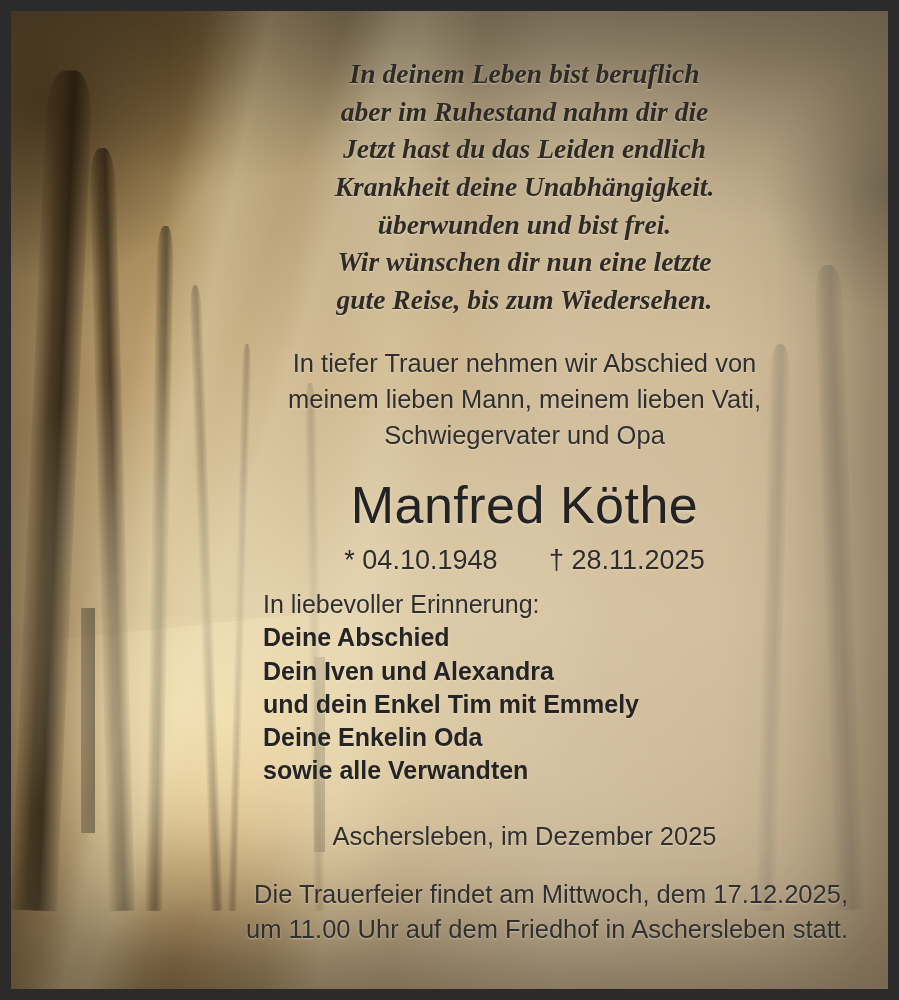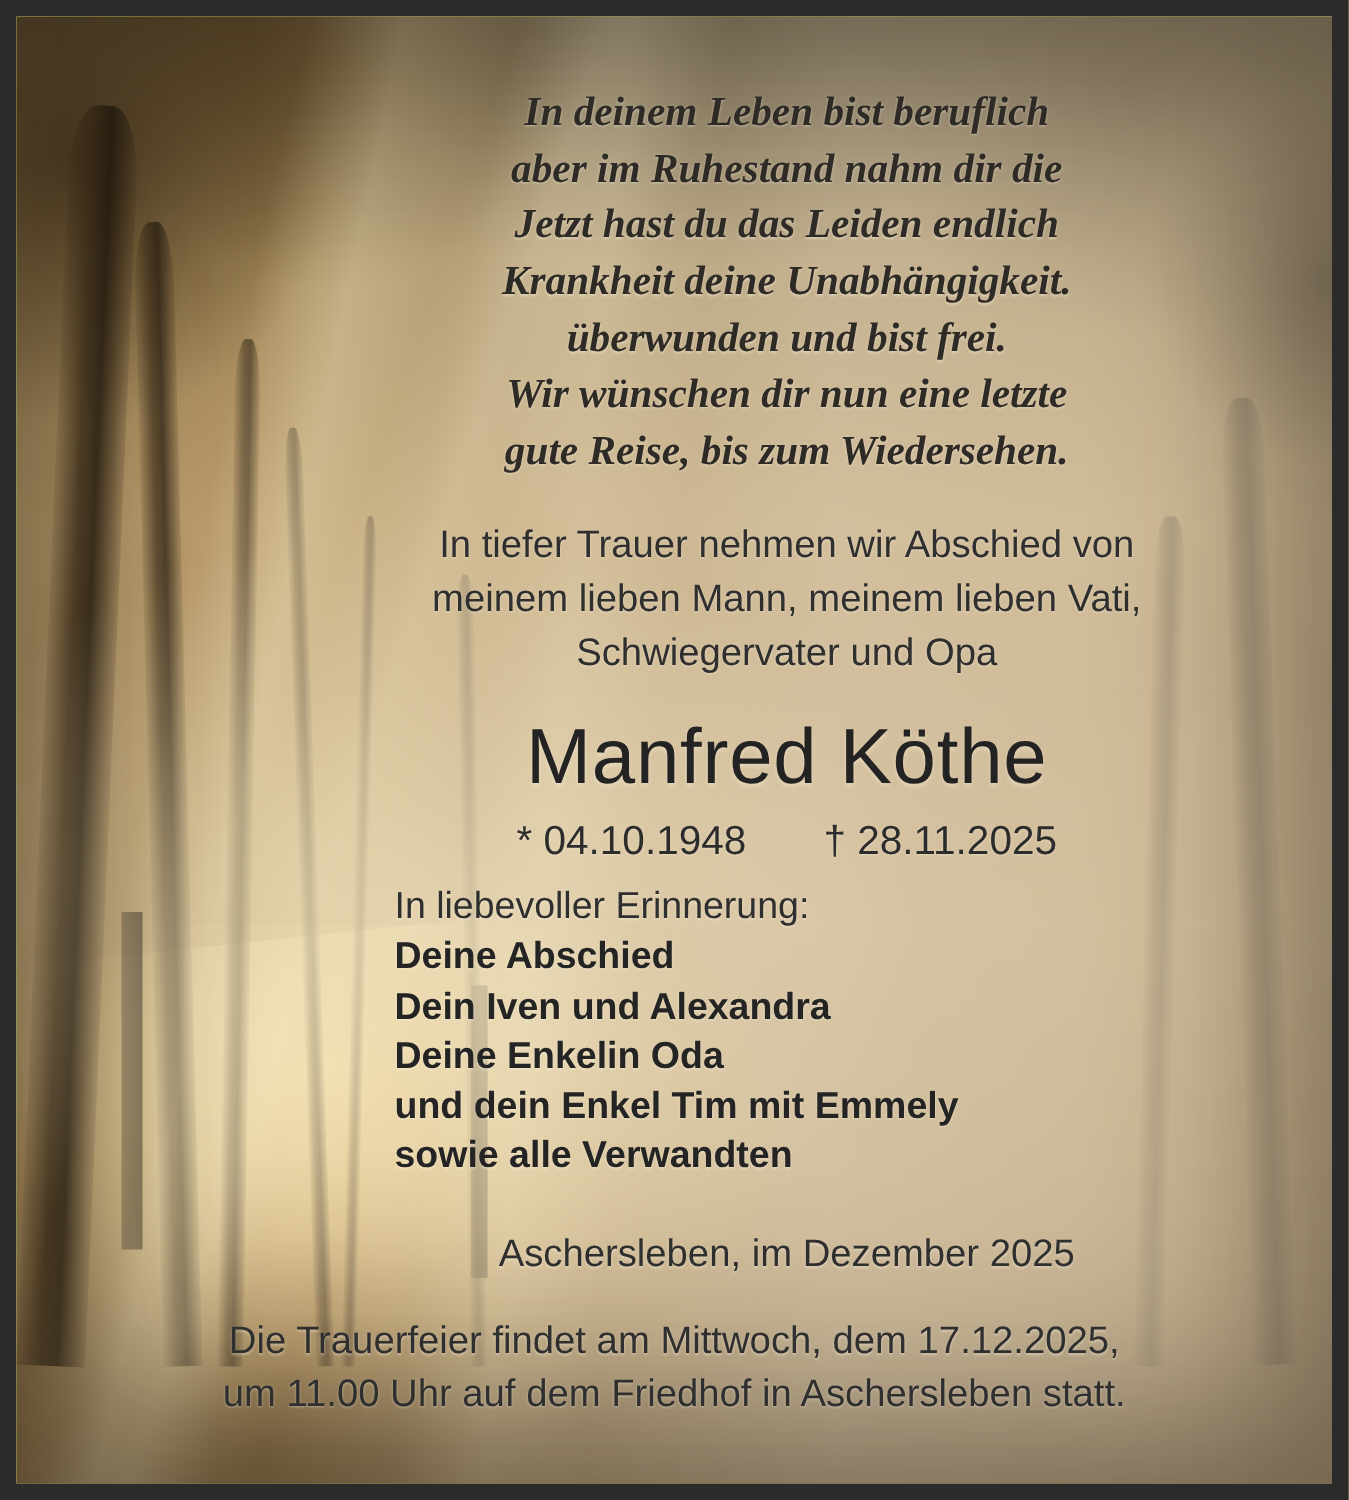--- a/index.html
+++ b/index.html
@@ -10,21 +10,21 @@
   body {
     font-family: "Liberation Sans", sans-serif;
   }
   .obituary {
     position: relative;
     width: 899px;
     height: 1000px;
     box-sizing: border-box;
     border: 11px solid #2b2b2b;
     overflow: hidden;
-    background: #bef264;
+    background: #ef4444;
   }
   
   .bg {
     position: absolute;
     inset: 0;
     overflow: hidden;
   }
   .bg-base {
     position: absolute;
     inset: 0;
@@ -190,21 +190,21 @@
     padding-left: 150px;
     text-shadow: 0 1px 2px rgba(255,248,230,0.4);
   }
   .service {
     font-size: 25.5px;
     line-height: 1.38;
     color: #2f2f2f;
     margin: 0;
     text-shadow: 0 1px 2px rgba(255,248,230,0.4);
   }
-  .service div { white-space: nowrap; }
+  .service div { white-space: nowrap; text-align: right; }
 </style>
 </head>
 <body>
 
 <div class="obituary">
 
   <div class="bg">
     <div class="bg-base"></div>
     <div class="bg-sky"></div>
     <div class="bg-canopy"></div>
@@ -248,22 +248,22 @@
 
     <div class="dates">
       <span class="birth">* 04.10.1948</span>
       <span class="death">† 28.11.2025</span>
     </div>
 
     <div class="memory">
       <div class="memory-head">In liebevoller Erinnerung:</div>
       <div class="memory-line">Deine Abschied</div>
       <div class="memory-line">Dein Iven und Alexandra</div>
+      <div class="memory-line">und dein Enkel Tim mit Emmely</div>
       <div class="memory-line">Deine Enkelin Oda</div>
-      <div class="memory-line">und dein Enkel Tim mit Emmely</div>
       <div class="memory-line">sowie alle Verwandten</div>
     </div>
 
     <div class="place">Aschersleben, im Dezember 2025</div>
 
     <div class="service">
       <div>Die Trauerfeier findet am Mittwoch, dem 17.12.2025,</div>
       <div>um 11.00 Uhr auf dem Friedhof in Aschersleben statt.</div>
     </div>
 

